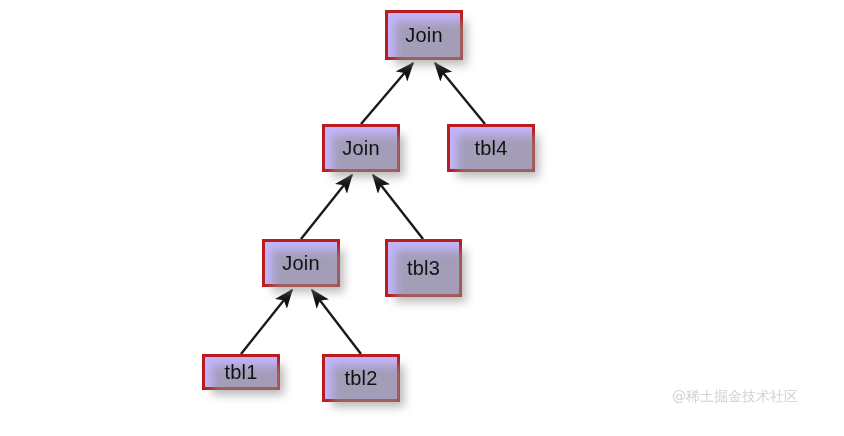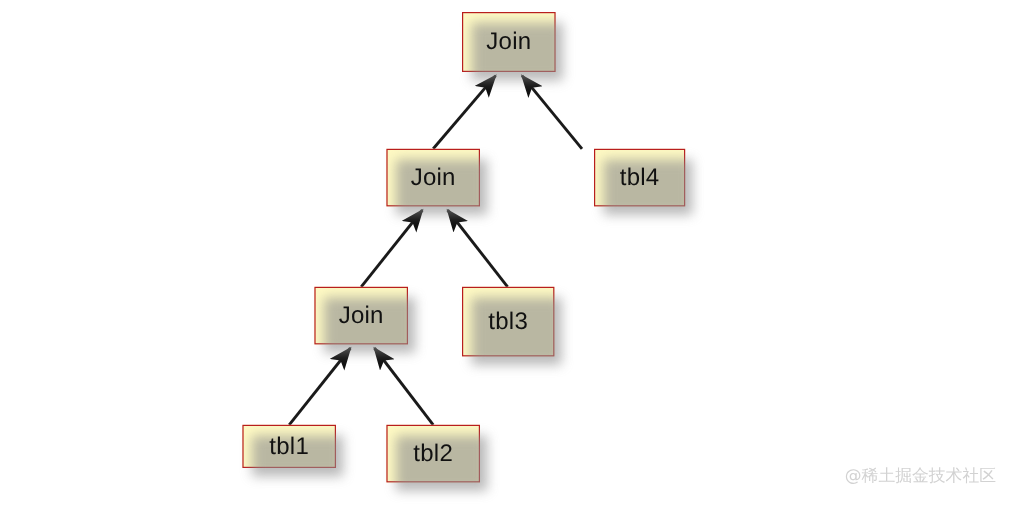--- a/index.html
+++ b/index.html
@@ -21,22 +21,22 @@
     position: absolute;
     left: 0;
     top: 0;
     width: 844px;
     height: 436px;
     pointer-events: none;
   }
   .node {
     position: absolute;
     box-sizing: border-box;
-    background: #fef9c3;
-    border: 1px solid #b91c1c;
+    background: #c4b5fd;
+    border: 3px solid #b91c1c;
     display: flex;
     align-items: center;
     justify-content: center;
     z-index: 3;
   }
   .node::after {
     content: "";
     position: absolute;
     left: 7px;
     top: 8px;
@@ -89,35 +89,35 @@
   </svg>
 
   <div class="node" style="left: 385px; top: 10px; width: 78px; height: 50px;">
     <span class="node-label">Join</span>
   </div>
 
   <div class="node" style="left: 322px; top: 124px; width: 78px; height: 48px;">
     <span class="node-label">Join</span>
   </div>
 
-  <div class="node" style="left: 447px; top: 124px; width: 76px; height: 48px; margin-left: 48px;">
+  <div class="node" style="left: 447px; top: 124px; width: 88px; height: 48px;">
     <span class="node-label">tbl4</span>
   </div>
 
   <div class="node" style="left: 262px; top: 239px; width: 78px; height: 48px;">
     <span class="node-label">Join</span>
   </div>
 
   <div class="node" style="left: 385px; top: 239px; width: 77px; height: 58px;">
     <span class="node-label">tbl3</span>
   </div>
 
   <div class="node" style="left: 202px; top: 354px; width: 78px; height: 36px;">
     <span class="node-label">tbl1</span>
   </div>
 
   <div class="node" style="left: 322px; top: 354px; width: 78px; height: 48px; text-align: center;">
     <span class="node-label">tbl2</span>
   </div>
 
-  <div class="watermark" style="left: 672px; top: 388px; margin-left: 32px;">@稀土掘金技术社区</div>
+  <div class="watermark" style="left: 672px; top: 388px;">@稀土掘金技术社区</div>
 
 </div>
 
 </body></html>

